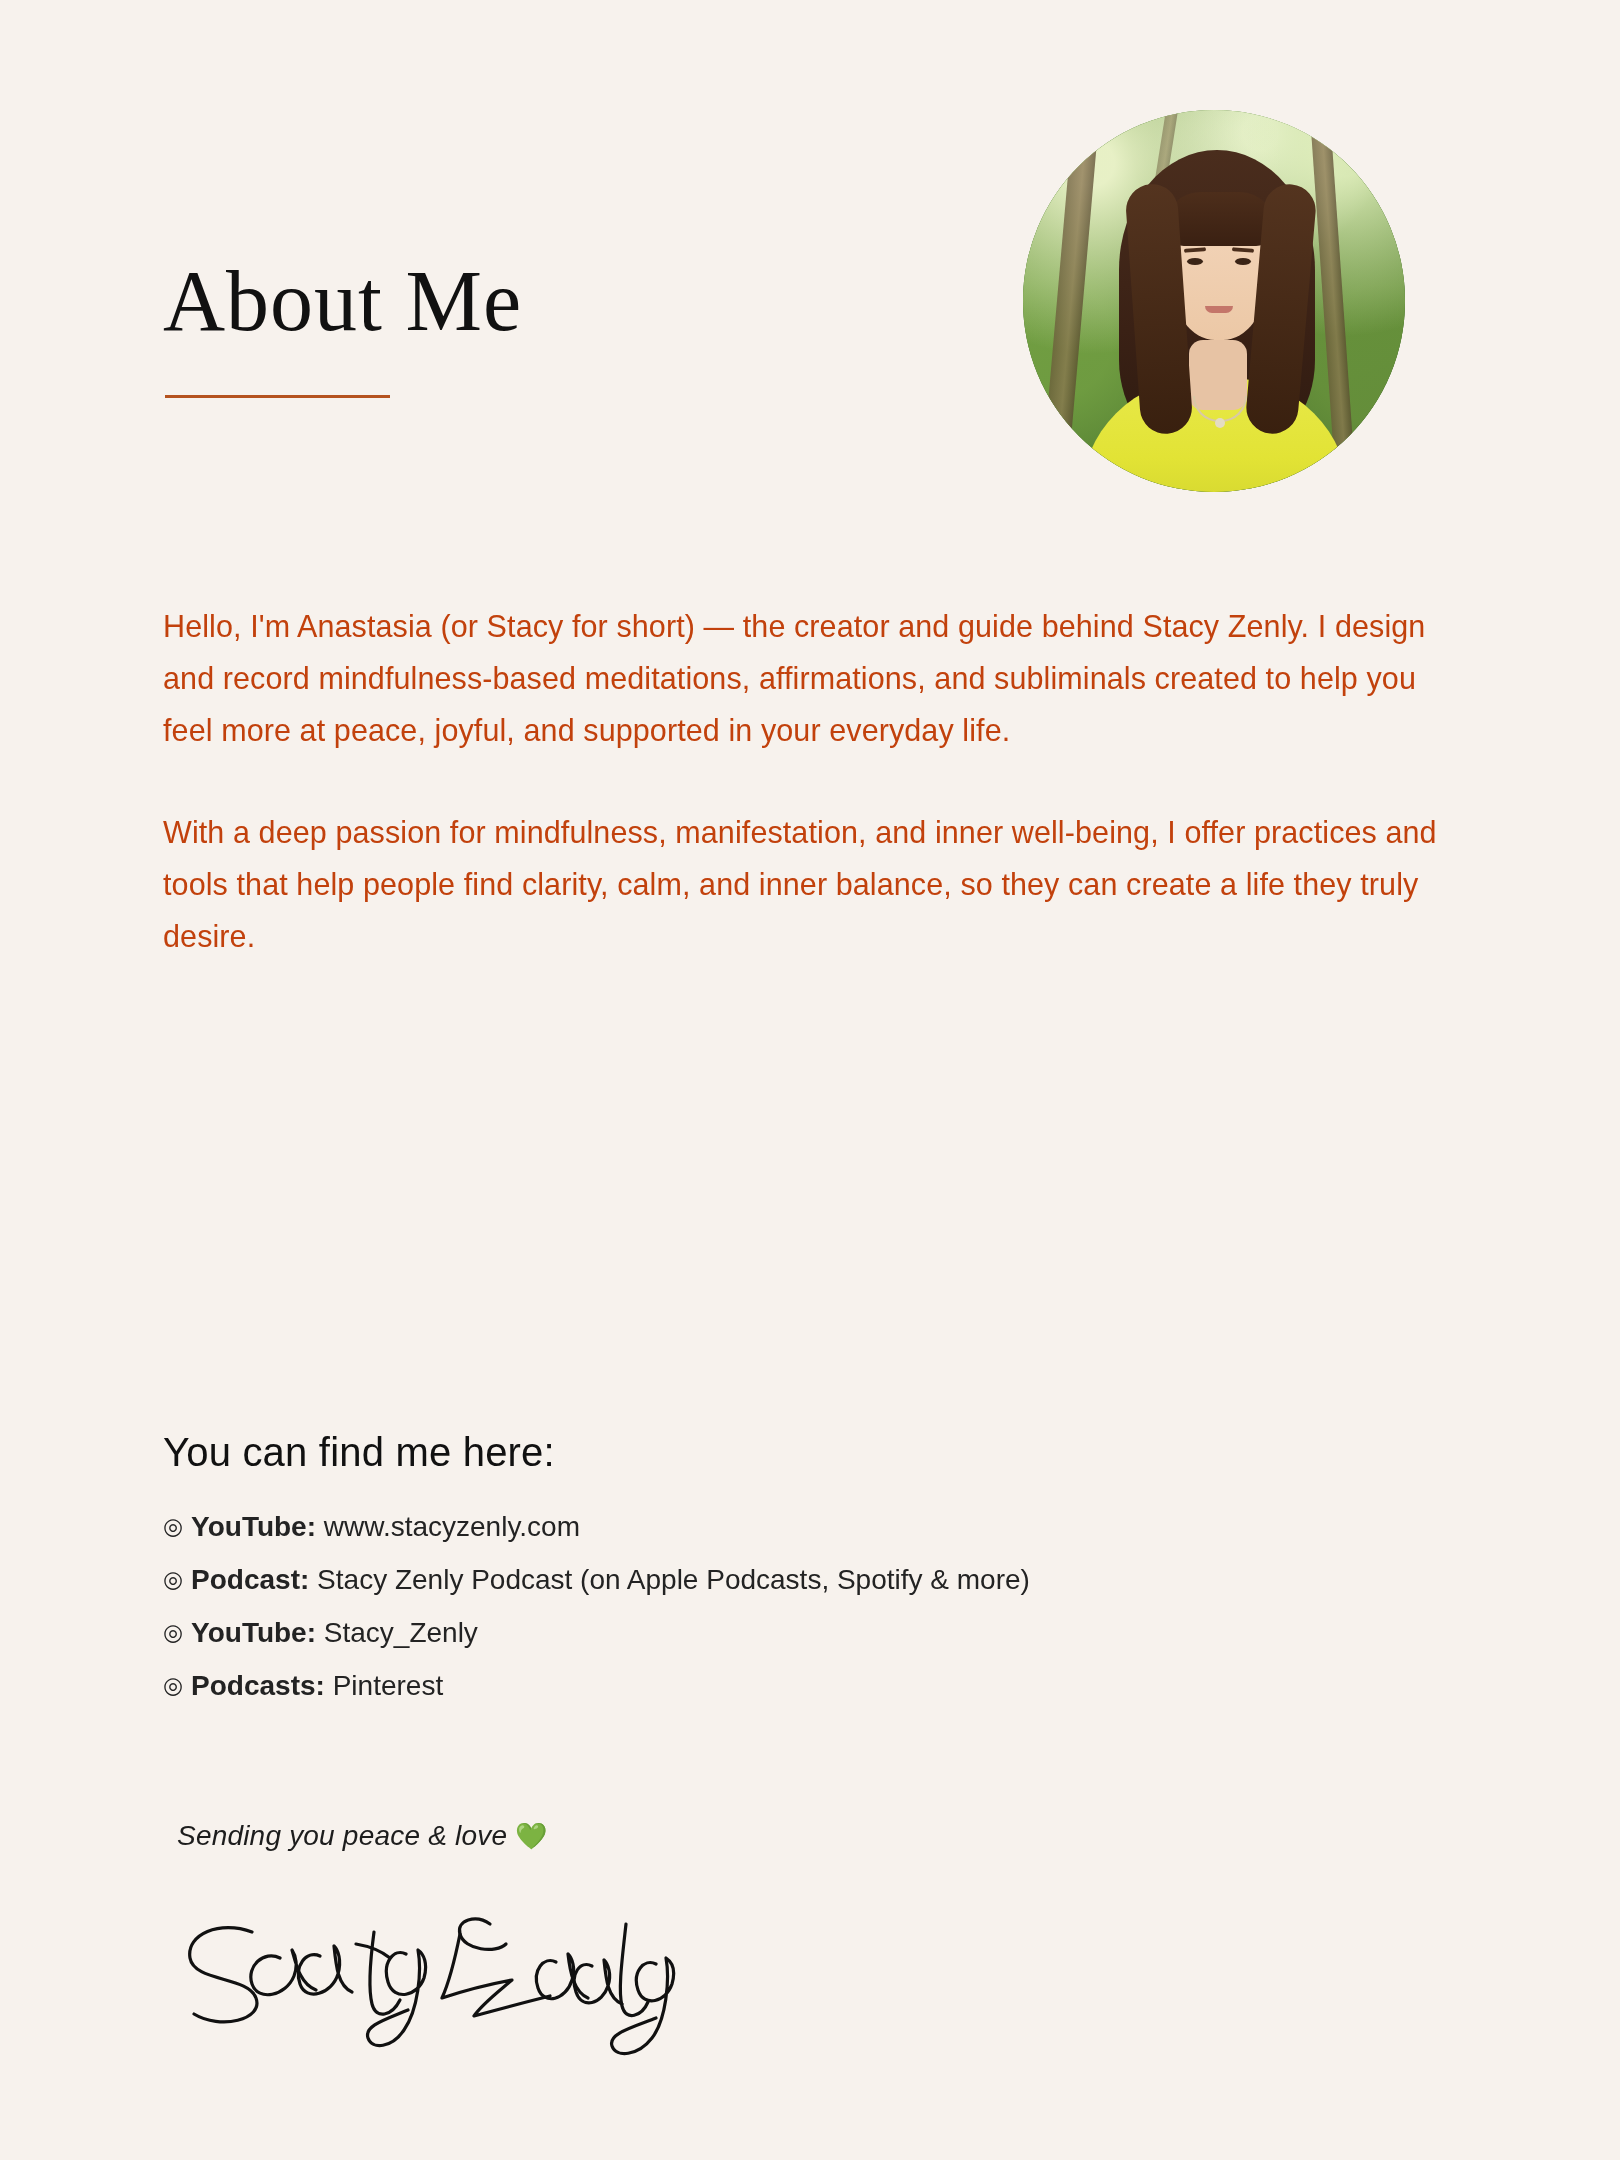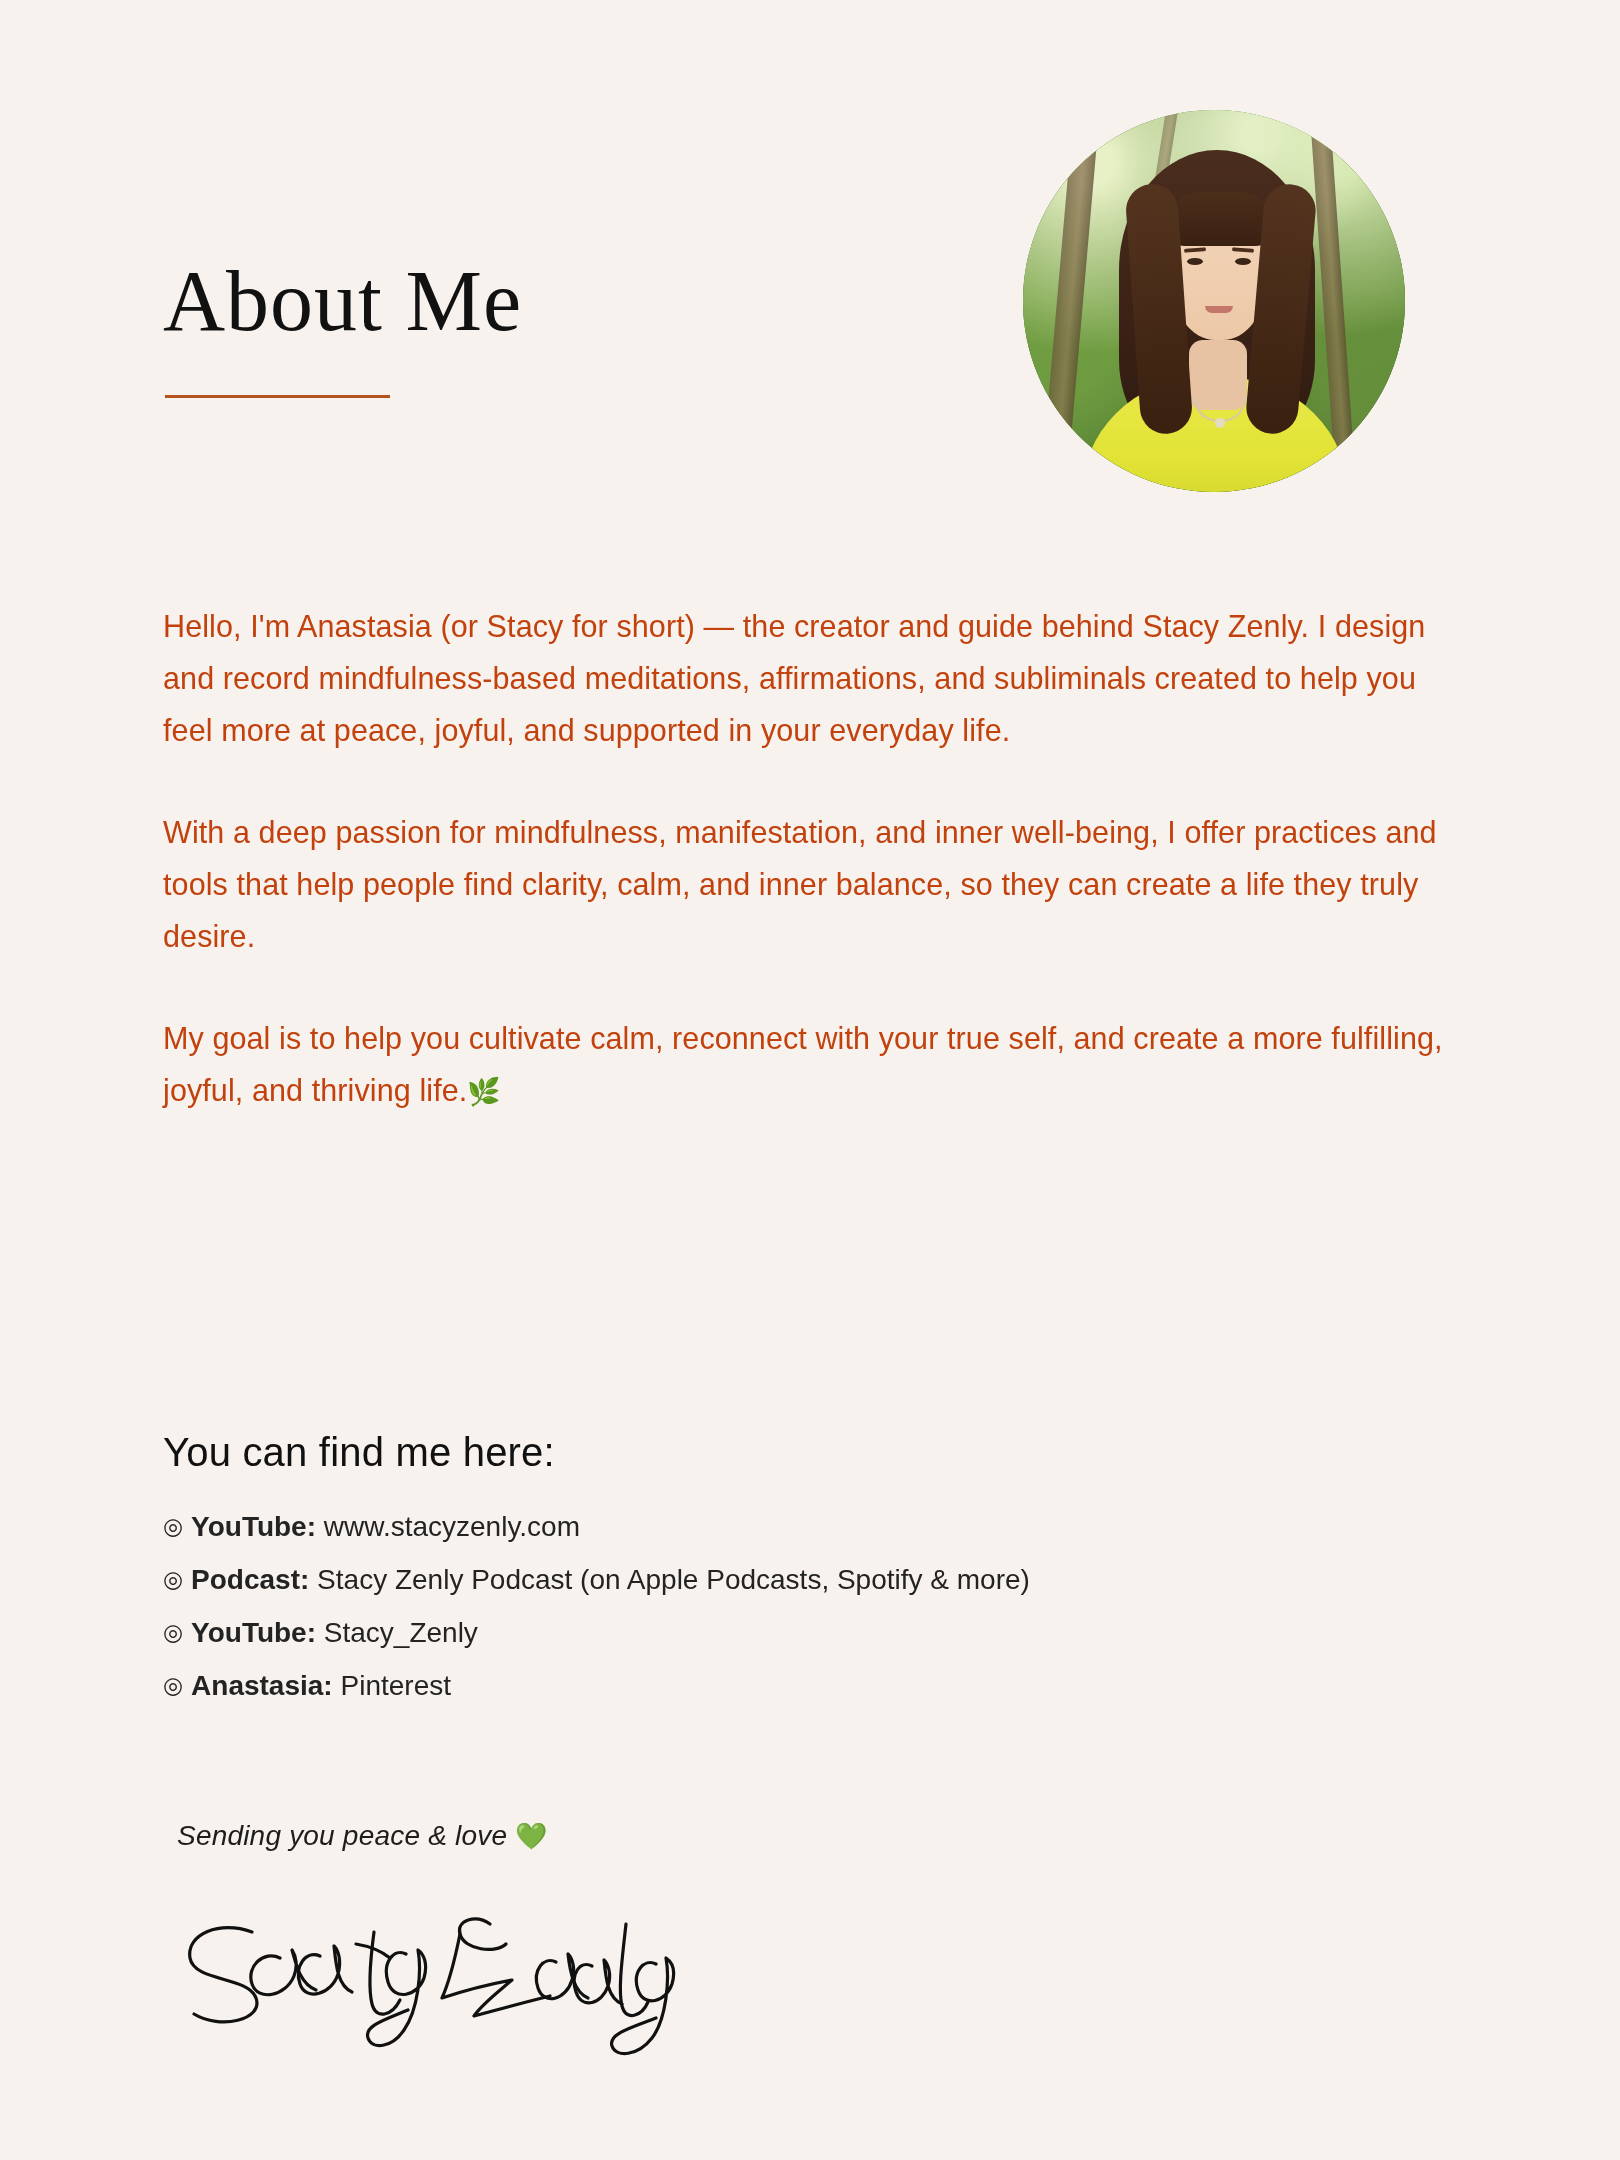--- a/index.html
+++ b/index.html
@@ -292,40 +292,39 @@
       <div class="eye r"></div>
       <div class="mouth"></div>
       <div class="necklace"></div>
       <div class="pendant"></div>
     </div>
   </div>
 
   <div class="body-copy">
     <p class="para">Hello, I'm Anastasia (or Stacy for short) — the creator and guide behind Stacy Zenly. I design and record mindfulness-based meditations, affirmations, and subliminals created to help you feel more at peace, joyful, and supported in your everyday life.</p>
     <p class="para">With a deep passion for mindfulness, manifestation, and inner well-being, I offer practices and tools that help people find clarity, calm, and inner balance, so they can create a life they truly desire.</p>
-    <p class="para"><span>My goal is to help you cultivate calm, reconnect with your true self, and create a more fulfilling, joyful, and thriving life.</span><span class="sparkle-emoji">🌿</span></p>
   </div>
 
   <div class="find-me">
     <h2 class="find-me-title">You can find me here:</h2>
 
     <div class="link-row">
       <span class="bullet-icon">◎</span><span class="link-label">YouTube:</span> <span>www.stacyzenly.com</span>
     </div>
 
     <div class="link-row">
       <span class="bullet-icon">◎</span><span class="link-label">Podcast:</span> <span>Stacy Zenly Podcast (on Apple Podcasts, Spotify &amp; more)</span>
     </div>
 
     <div class="link-row">
       <span class="bullet-icon">◎</span><span class="link-label">YouTube:</span> <span>Stacy_Zenly</span>
     </div>
 
     <div class="link-row">
-      <span class="bullet-icon">◎</span><span class="link-label">Anastasia:</span> <span>Pinterest</span>
+      <span class="bullet-icon">◎</span><span class="link-label">Podcasts:</span> <span>Pinterest</span>
     </div>
   </div>
 
   <div class="signoff">
     <span>Sending you peace &amp; love</span>
     <span class="heart">💚</span>
   </div>
 
   <div class="signature">
     <svg width="560" height="200" viewBox="0 0 560 200" fill="none" xmlns="http://www.w3.org/2000/svg" aria-hidden="true">

